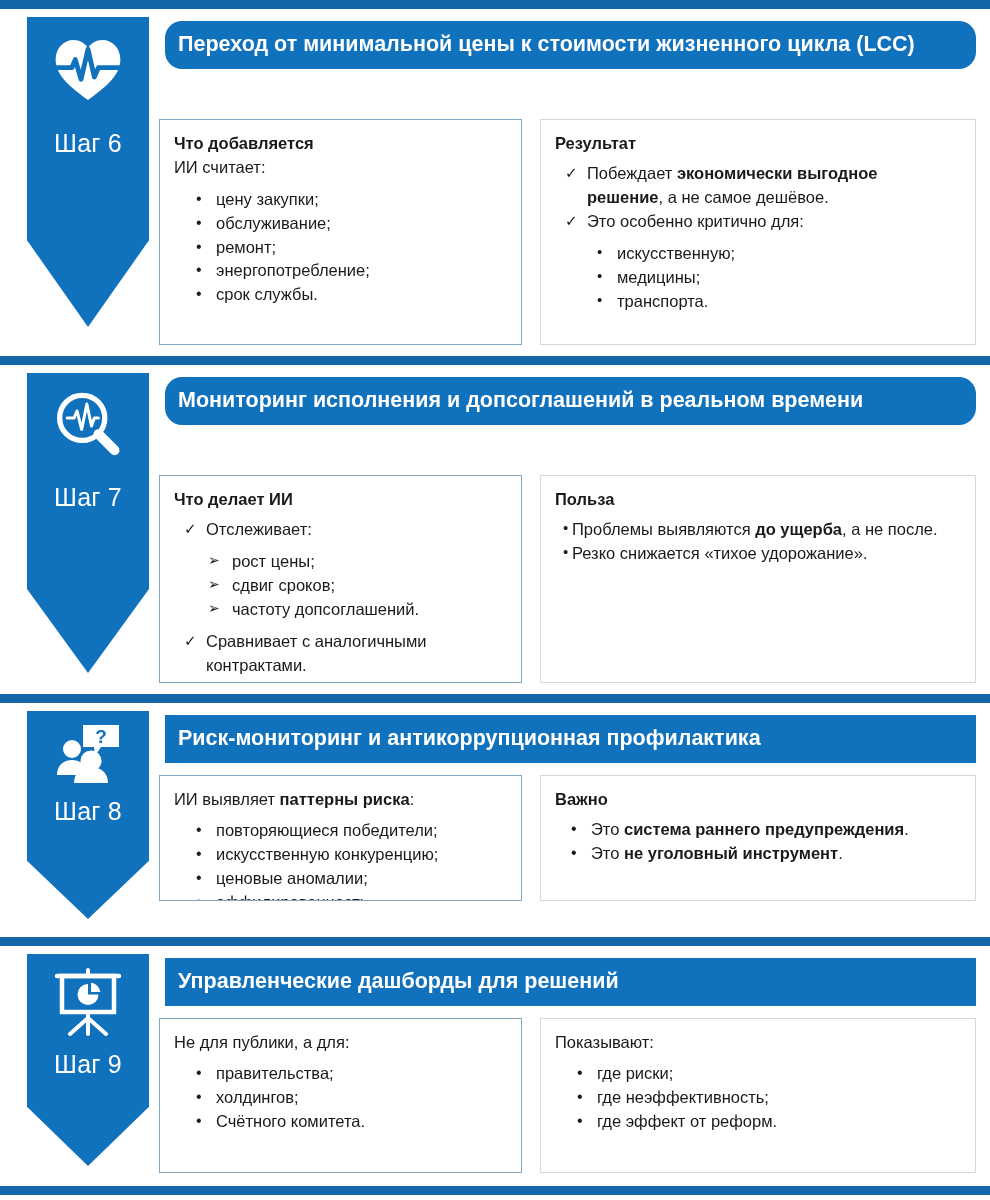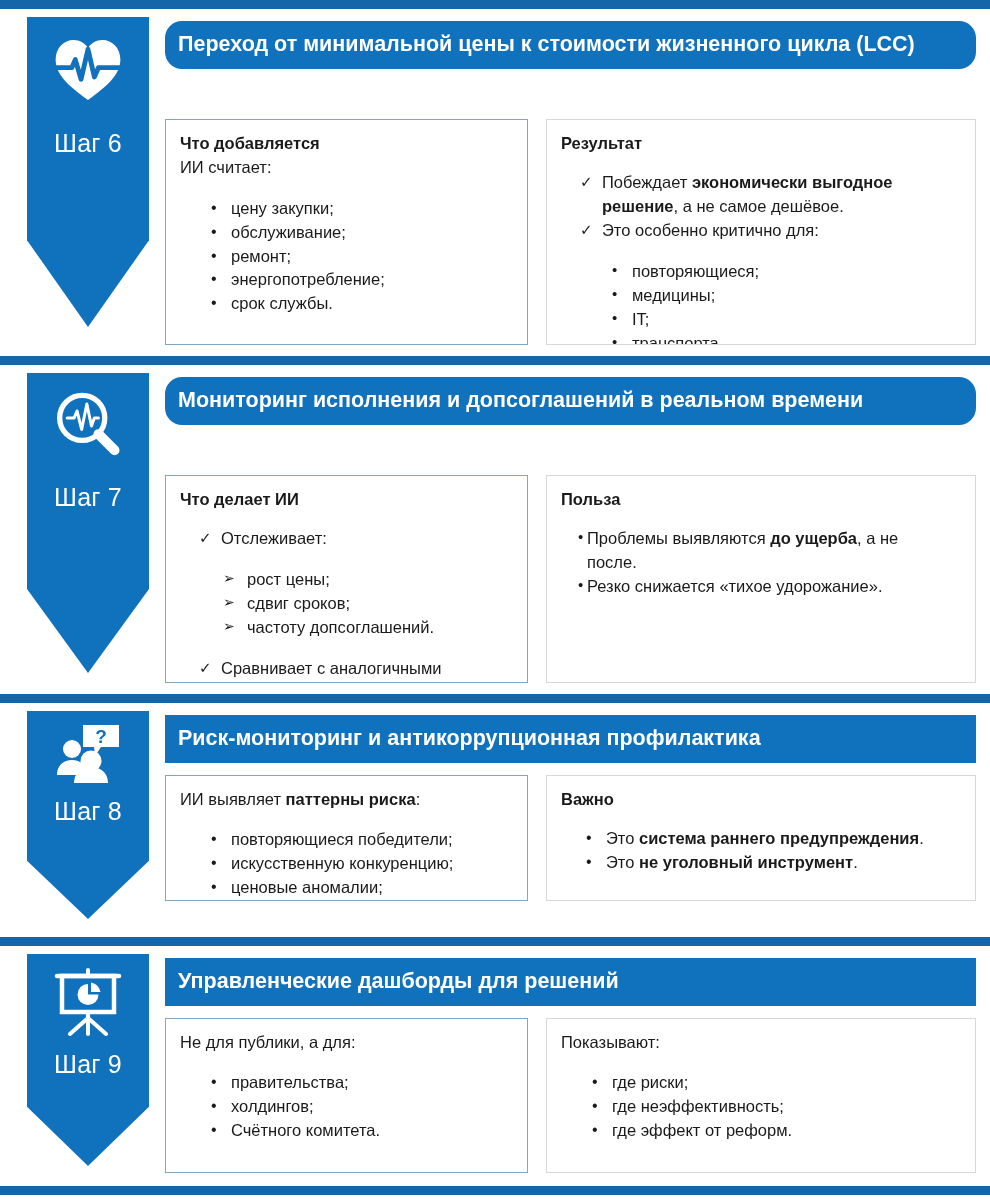--- a/index.html
+++ b/index.html
@@ -102,21 +102,21 @@
     box-sizing: border-box;
     text-align: justify;
     text-align-last: left;
   }
   .title-bar.two-line { text-align-last: left; border-radius: 17px; }
   .title-bar.one-line { text-align: right; }
 
   
   .boxes {
     position: absolute;
-    left: 165px;
+    left: 159px;
     right: 14px;
     padding-left: 40px;
   }
   .s6 .boxes { top: 110px; height: 226px; }
   .s7 .boxes { top: 110px; height: 208px; }
   .s8 .boxes { top: 72px;  height: 126px; }
   .s9 .boxes { top: 72px;  height: 155px; }
 
   .box {
     position: absolute;
@@ -147,21 +147,21 @@
   }
   .box-lead {
     font-size: 16.5px;
     color: #1a1a1a;
     margin: 0;
     line-height: 1.42;
   }
 
   ul.lst {
     list-style: none;
-    margin: 17px;
+    margin: 8px;
     padding: 0;
   }
   ul.lst li {
     position: relative;
     font-size: 16.5px;
     color: #1a1a1a;
     line-height: 1.45;
     margin: 0;
   }
   
@@ -276,23 +276,22 @@
         </ul>
       </div>
 
       <div class="box right">
         <div class="box-head">Результат</div>
         <ul class="lst check">
           <li>Побеждает <b>экономически выгодное решение</b>, а не самое дешёвое.</li>
           <li>Это особенно критично для:</li>
         </ul>
         <ul class="lst subbullet">
-          <li>повторяющиеся;</li>
+          <li>искусственную;</li>
           <li>медицины;</li>
-          <li>IT;</li>
           <li>транспорта.</li>
         </ul>
       </div>
 
     </div>
   </div>
 
   <div class="section s7">
 
     <div class="badge">

